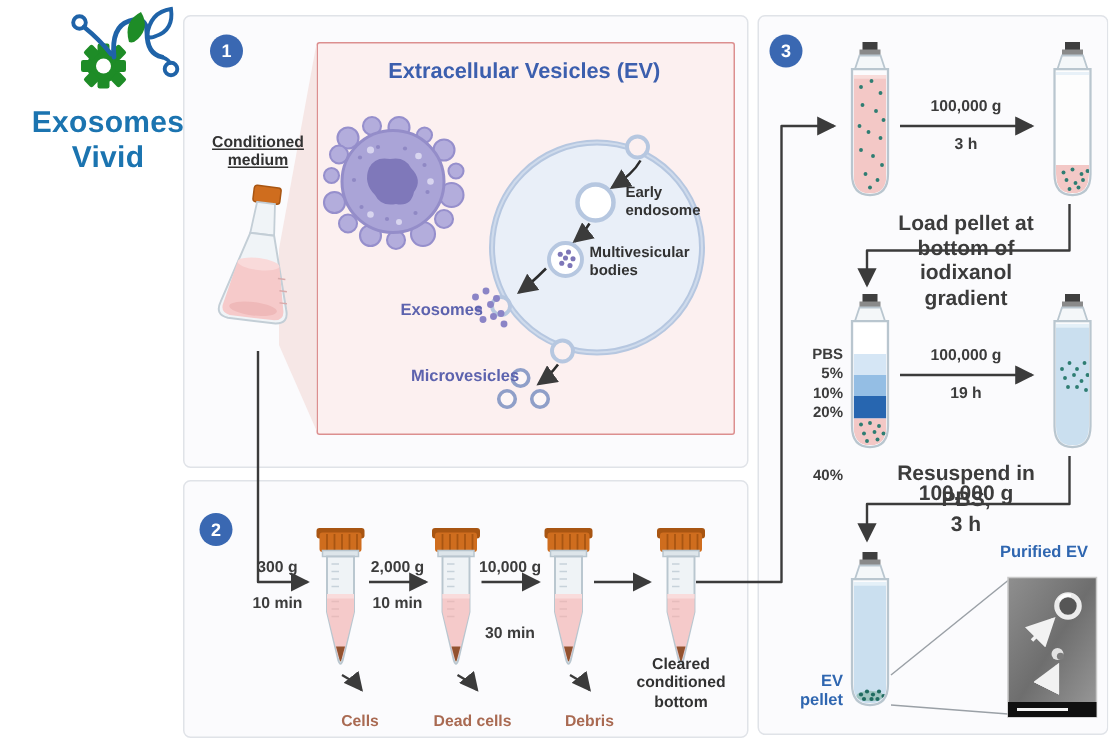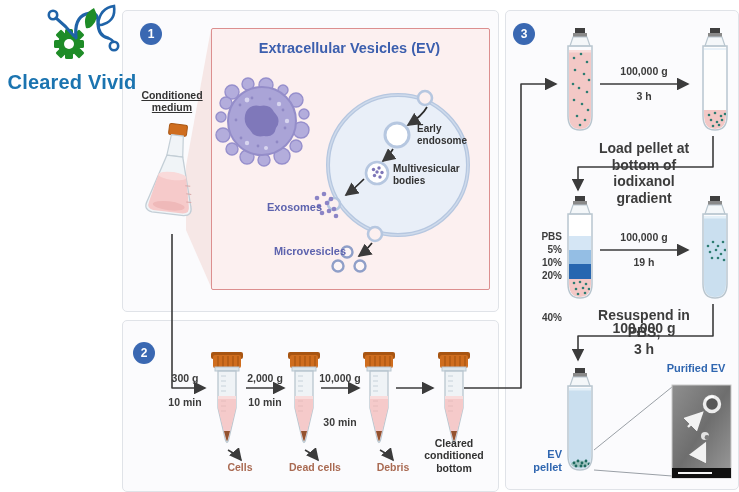--- a/index.html
+++ b/index.html
@@ -12,21 +12,21 @@
     position:absolute;width:22px;height:22px;border-radius:50%;background:#3a68b2;color:#fff;
     font-size:12px;font-weight:bold;text-align:center;line-height:22px;
   }
   .lbl{position:absolute;line-height:1.18;}
   .c{text-align:center;} .r{text-align:right;}
   .dark{color:#323232;font-weight:bold;font-size:10.5px;}
   .g{color:#3c3c3c;font-weight:600;font-size:10.5px;}
   .note{color:#3c3c3c;font-weight:600;font-size:14px;}
   .purple{color:#5d63ae;font-weight:bold;font-size:11px;}
   .blue{color:#2f66b0;font-weight:bold;font-size:11px;}
-  .brown{color:#a96a52;font-weight:600;font-size:10.5px;}
+  .brown{color:#a96a52;font-weight:600;font-size:10.5px;margin-top:14px;}
   .inset-box{position:absolute;left:211px;top:28px;width:277px;height:260px;
     background:#fcf0f0;border:1.5px solid #dc8f8f;border-radius:2px;}
   .inset-title{position:absolute;left:211px;top:40px;width:277px;text-align:center;
     color:#3c5fae;font-weight:bold;font-size:14.5px;}
   .brand-text{position:absolute;left:2px;top:71px;width:140px;text-align:center;
     color:#1b74b0;font-weight:bold;font-size:20px;letter-spacing:.2px;}
   svg{position:absolute;left:0;top:0;}
   .grad-lbl{position:absolute;width:34px;text-align:right;color:#3c3c3c;font-weight:600;font-size:10px;}
 </style>
 </head>
@@ -350,21 +350,21 @@
       <path d="M36,36 Q34,16 46,12 Q58,8 58,20 Q58,34 68,36" fill="none" stroke="#1f63a8" stroke-width="3.2" stroke-linecap="round"></path>
       <circle cx="13" cy="13" r="4.2" fill="none" stroke="#1f63a8" stroke-width="2.6"></circle>
       <path d="M16,16 Q26,24 34,34" fill="none" stroke="#1f63a8" stroke-width="3" stroke-linecap="round"></path>
       <circle cx="74" cy="44" r="4.2" fill="none" stroke="#1f63a8" stroke-width="2.6"></circle>
       <path d="M68,36 Q73,38 73,40" fill="none" stroke="#1f63a8" stroke-width="2.6" stroke-linecap="round"></path>
       <path d="M46,26 Q42,12 54,6 Q60,16 52,24 Q49,27 46,26 Z" fill="#1e8c27"></path>
       <path d="M58,22 Q60,6 74,4 Q76,18 64,22 Q60,24 58,22 Z" fill="none" stroke="#1f63a8" stroke-width="2.6"></path>
     </g>
   </svg>
 
-  <div class="brand-text">Cleared Vivid</div>
+  <div class="brand-text">Exosomes Vivid</div>
 
   <div class="badge" style="left:140px;top:23px;">1</div>
   <div class="badge" style="left:133px;top:342px;">2</div>
   <div class="badge" style="left:513px;top:23px;">3</div>
 
   <div class="lbl dark c" style="left:132px;top:89px;width:80px;text-decoration:underline;">Conditioned medium</div>
   <div class="inset-title">Extracellular Vesicles (EV)</div>
 
   <div class="lbl dark" style="left:417px;top:123px;width:64px;font-size:10px;">Early endosome</div>
   <div class="lbl dark" style="left:393px;top:163px;width:90px;font-size:10px;">Multivesicular bodies</div>

